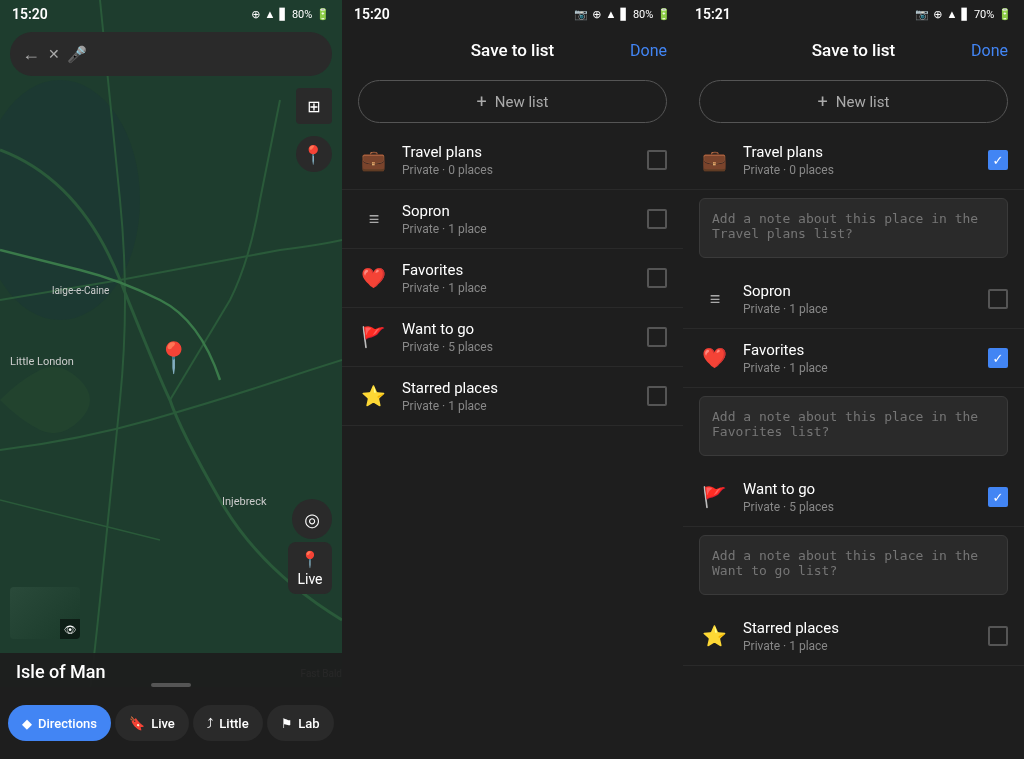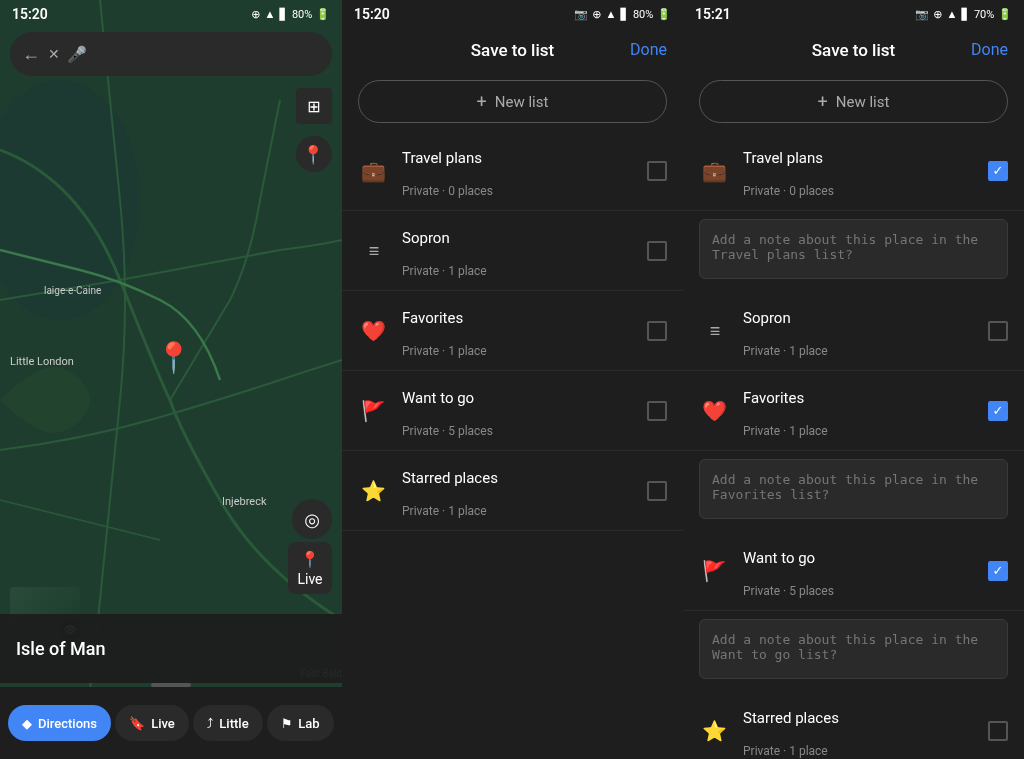--- a/index.html
+++ b/index.html
@@ -206,24 +206,24 @@
       position: absolute;
       bottom: 80px;
       right: 0px;
       color: #ccc;
       font-size: 10px;
       z-index: 5;
     }
 
     .map-location-name {
       position: absolute;
-      bottom: 76px;
+      bottom: 69px;
       left: 0; right: 0;
       background: rgba(30,30,30,0.95);
-      padding: 24px 16px;
+      padding: 8px 16px;
       z-index: 10;
     }
 
     .location-name-text {
       color: #fff;
       font-size: 18px;
       font-weight: 500;
     }
 
     .map-swipe-handle {
@@ -322,20 +322,21 @@
     .status-icons {
       display: flex;
       align-items: center;
       gap: 4px;
       color: #fff;
       font-size: 11px;
     }
 
     .panel-header {
       display: flex;
+      align-items: center;
       justify-content: center;
       padding: 12px 0;
       position: relative;
       flex-shrink: 0;
     }
 
     .panel-title {
       color: #fff;
       font-size: 17px;
       font-weight: 500;
@@ -390,27 +391,26 @@
 
     .list-item-info {
       flex: 1;
       padding: 0 12px;
     }
 
     .list-item-name {
       color: #fff;
       font-size: 15px;
       font-weight: 400;
-      margin-top: 6px;
     }
 
     .list-item-sub {
       color: #888;
       font-size: 12px;
-      margin-top: 17px;
+      margin-top: 2px;
     }
 
     .list-checkbox {
       width: 20px;
       height: 20px;
       border: 2px solid #555;
       border-radius: 2px;
       flex-shrink: 0;
     }
 
@@ -526,21 +526,21 @@
   <div class="map-layer-btn">
     <span style="color:#fff;font-size:16px;">⊞</span>
   </div>
 
   <div class="map-red-pin-btn">
     <span style="color:#e53935;font-size:18px;">📍</span>
   </div>
 
   <span class="map-label-london">Little London</span>
   <span class="map-label-injebreck">Injebreck</span>
-  <span style="position:absolute;top:285px;left:0;color:#ccc;font-size:10px;z-index:5;padding-left:44px;">laige-e-Caine</span>
+  <span style="position:absolute;top:285px;left:8px;color:#ccc;font-size:10px;z-index:5;padding-left:44px;">laige-e-Caine</span>
 
   <div class="map-location-marker">
     <span style="color:#e53935;font-size:30px;">📍</span>
   </div>
 
   <div class="map-compass-btn">
     <span style="color:#fff;font-size:18px;">◎</span>
   </div>
 
   <div class="map-live-btn">

